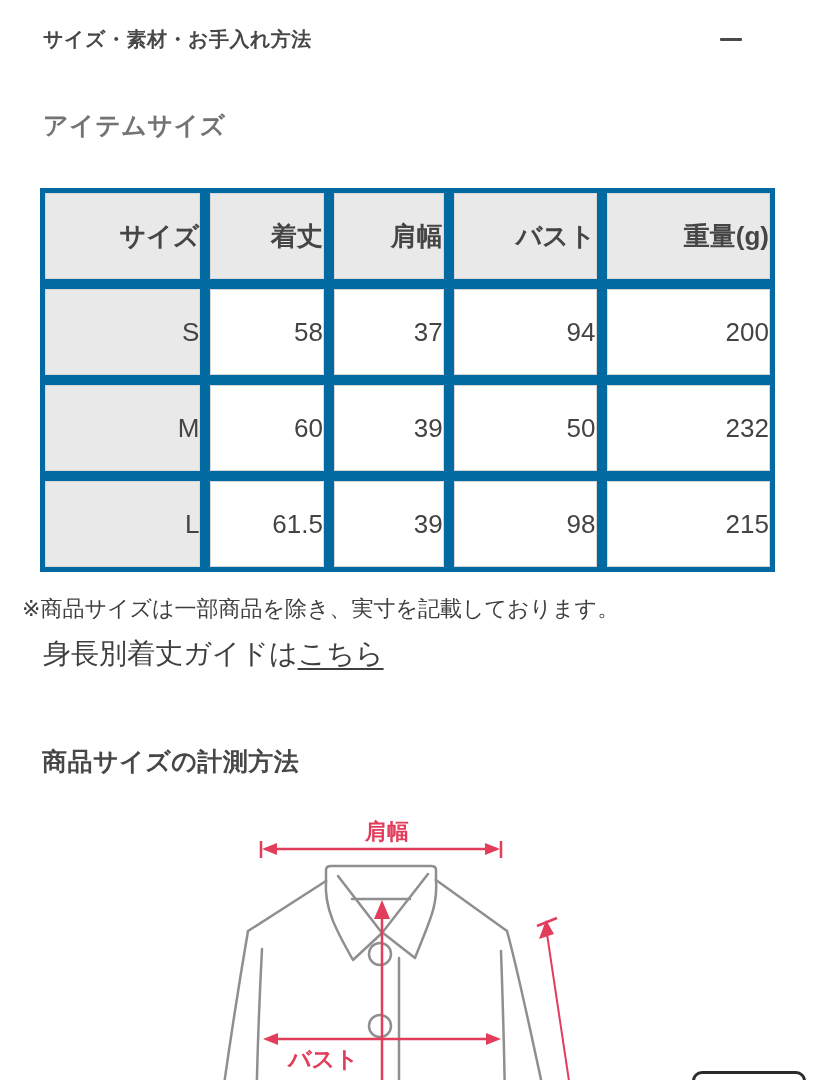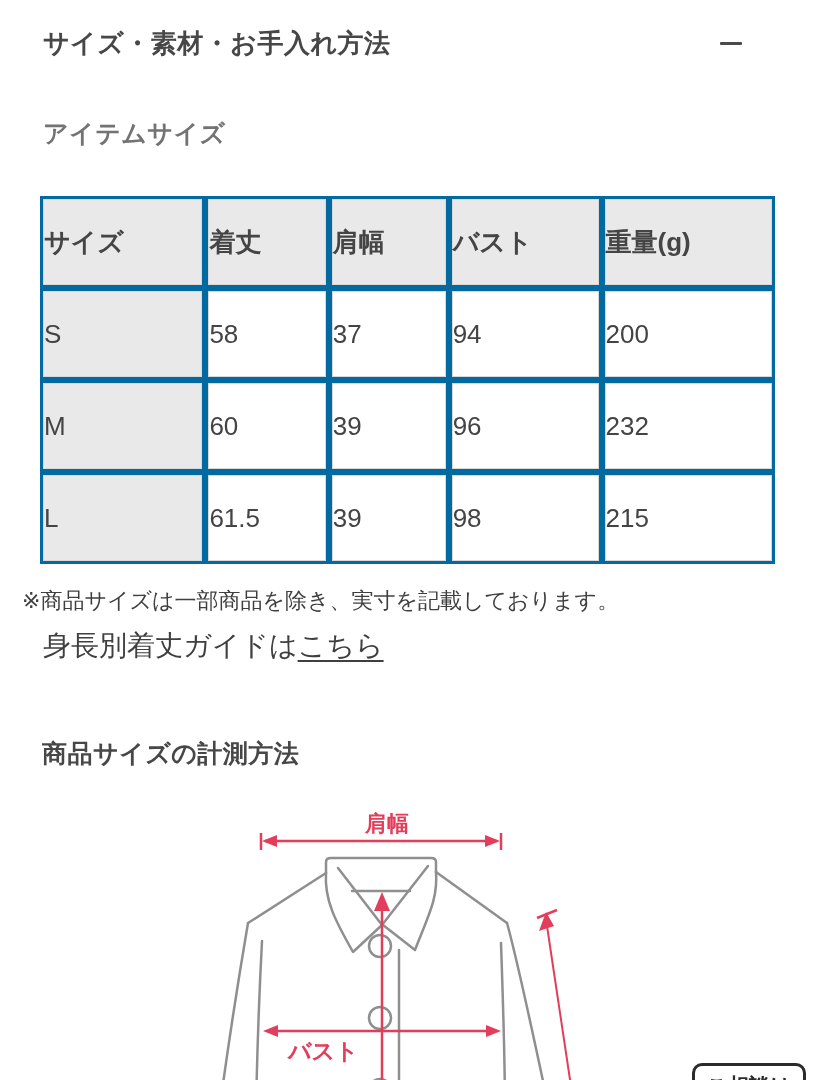--- a/index.html
+++ b/index.html
@@ -11,43 +11,43 @@
     -webkit-font-smoothing:antialiased;
   }
   .page{position:relative;width:813px;height:1080px;overflow:hidden;}
 
   
   .accordion-header{
     display:flex;justify-content:space-between;align-items:center;
     margin:26px 42px 0 43px;cursor:pointer;
   }
   .accordion-title{
-    font-size:26px;font-weight:700;color:#474747;letter-spacing:0.5px;
+    font-size:20px;font-weight:700;color:#474747;letter-spacing:0.5px;
   }
   .minus-icon{
     display:inline-block;width:22px;height:3px;background:#4a4a4a;
     margin-right:29px;border-radius:1px;
   }
 
   
   .item-size-heading{
     margin:56px 0 0 43px;font-size:25px;font-weight:700;color:#737373;
     letter-spacing:0.5px;
   }
 
   
   table.size-table{
     margin:46px 0 0 40px;width:735px;
     border-collapse:separate;border-spacing:0;
     table-layout:fixed;
   }
   .size-table td,.size-table th{
-    height:84px;text-align:left;vertical-align:middle;
+    height:84px;text-align:right;vertical-align:middle;
     font-size:26px;color:#444444;font-weight:400;
-    border:3px solid #0369a1;
+    border:5px solid #0369a1;
     box-shadow:inset 0 0 0 1px #d9d9d9;
     background:#ffffff;
   }
   .size-table th{background:#e9e9e9;font-weight:600;color:#454545;}
   .size-table td.row-label{background:#e9e9e9;}
 
   
   .note-1{margin:20px 43px 0 22px;font-size:22px;color:#3f3f3f;line-height:1.5;}
   .note-2{margin:8px 43px 0 43px;font-size:28px;color:#3f3f3f;line-height:1.5;}
   .guide-link{
@@ -107,21 +107,21 @@
       <td class="row-label">S</td>
       <td>58</td>
       <td>37</td>
       <td>94</td>
       <td>200</td>
     </tr>
     <tr>
       <td class="row-label">M</td>
       <td>60</td>
       <td>39</td>
-      <td>96</td>
+      <td>50</td>
       <td>232</td>
     </tr>
     <tr>
       <td class="row-label">L</td>
       <td>61.5</td>
       <td>39</td>
       <td>98</td>
       <td>215</td>
     </tr>
   </tbody>

